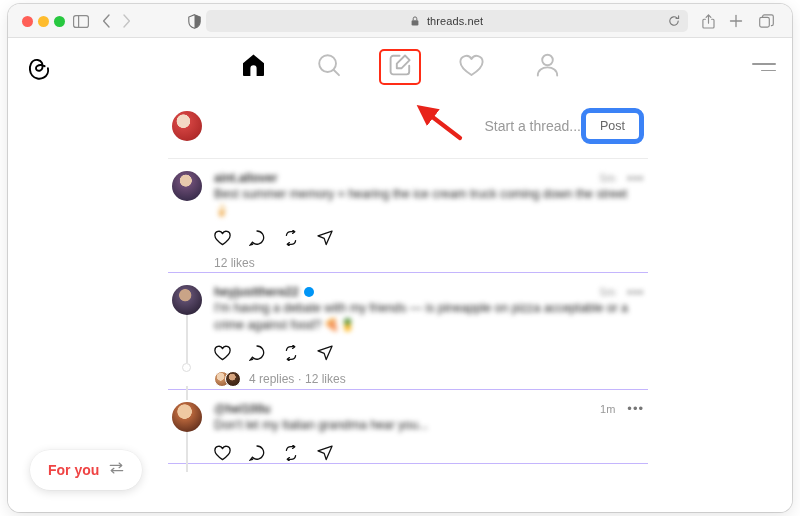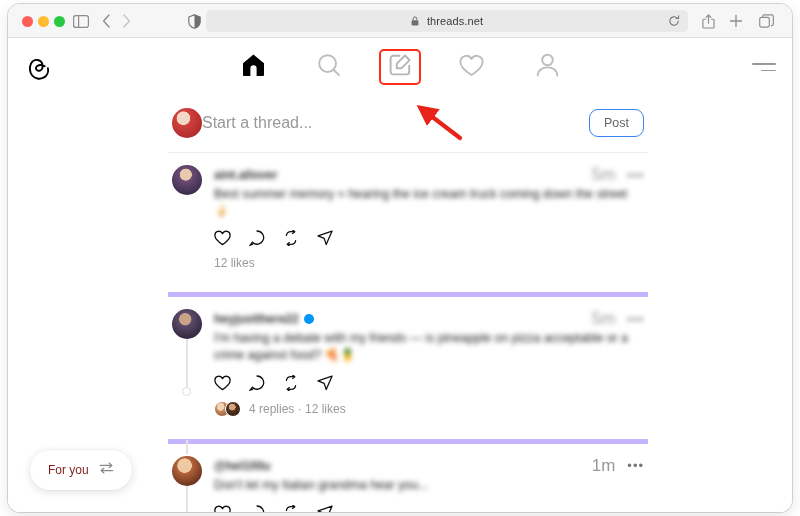--- a/index.html
+++ b/index.html
@@ -128,37 +128,39 @@
   .avatar {
     border-radius: 50%;
     flex: none;
     background-size: cover;
     position: relative;
     overflow: hidden;
   }
   .avatar.big { width: 30px; height: 30px; }
   #composer-placeholder {
     flex: 1;
-    font-size: 16px;
+    margin-left: 12px;
+    font-size: 14px;
     color: #999999;
+    text-align: right;
   }
   #post-button {
-    border: 1px solid #3b82f6;
+    border: 5px solid #3b82f6;
     border-radius: 9px;
     padding: 6px 14px;
     font-size: 12.5px;
     color: #666666;
     background: #ffffff;
   }
 
   
   .post {
     position: relative;
-    padding: 12px 4px 22px 4px;
-    border-bottom: 5px solid #c4b5fd;
+    padding: 12px 4px 2px 4px;
+    border-bottom: 1px solid #c4b5fd;
   }
   .post-head {
     display: flex; align-items: flex-start;
   }
   .post-body { flex: 1; margin-left: 12px; min-width: 0; }
   .post-meta { display: flex; align-items: center; }
   .username {
     font-size: 12px; font-weight: bold; color: #333333;
   }
   .blurred {
@@ -166,21 +168,21 @@
     -webkit-filter: blur(2.6px);
   }
   .verified {
     width: 10px; height: 10px; border-radius: 50%;
     background: #0095f6; margin-left: 5px; flex: none;
   }
   .post-right {
     margin-left: auto;
     display: flex; align-items: center; gap: 12px;
   }
-  .timestamp { font-size: 17px; color: #999999; }
+  .timestamp { font-size: 11px; color: #999999; }
   .dots { font-size: 13px; color: #777777; letter-spacing: 1px; line-height: 1; }
   .post-text {
     font-size: 12.3px; line-height: 1.32; color: #1a1a1a;
     margin-top: 1px;
     word-wrap: break-word;
   }
   .actions {
     display: flex; align-items: center; gap: 18px;
     margin-top: 12px; color: #111111;
   }
@@ -220,21 +222,21 @@
   
   #foryou-pill {
     position: absolute;
     left: 22px; bottom: 22px;
     background: #ffffff;
     border-radius: 22px;
     box-shadow: 0 2px 10px rgba(0,0,0,0.13), 0 0 0 0.5px rgba(0,0,0,0.04);
     padding: 11px 18px;
     display: flex; align-items: center; gap: 10px;
   }
-  #foryou-label { font-size: 12px; font-weight: normal; color: #7f1d1d; }
+  #foryou-label { font-size: 14px; font-weight: bold; color: #ef4444; }
 
   
   #annotation-arrow {
     position: absolute;
     left: 0; top: 0; width: 784px; height: 474px;
     pointer-events: none;
   }
 </style>
 </head>
 <body>

